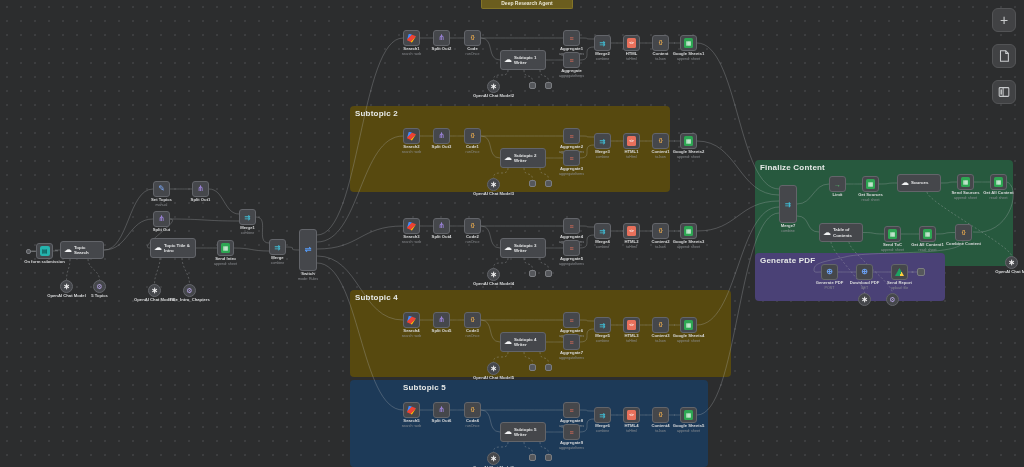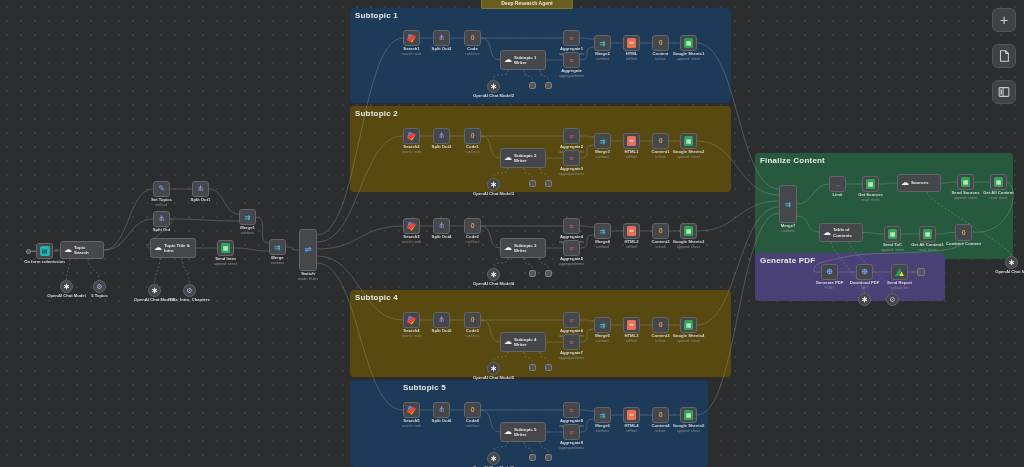--- a/index.html
+++ b/index.html
@@ -74,33 +74,30 @@
       </svg>
     </button>
     <button class="cbtn">
       <svg width="14" height="14" viewBox="0 0 16 16">
         <rect x="2.5" y="3" width="11" height="10" rx="1" fill="none" stroke="#c9cbcd" stroke-width="1.2"></rect>
         <line x1="7" y1="3" x2="7" y2="13" stroke="#c9cbcd" stroke-width="1.2"></line>
         <rect x="4" y="5" width="1.6" height="6" fill="#c9cbcd"></rect>
       </svg>
     </button>
   </div>
-    <div class="sticky" style="left: 350px; top: 8px; width: 381px; height: 95px; background: rgb(29, 58, 88);">
-      <div class="stitle">Subtopic 1</div>
-    </div>
-    <div class="sticky" style="left: 350px; top: 106px; width: 381px; height: 86px; background: rgb(87, 73, 15);">
+    <div class="sticky" style="left: 350px; top: 106px; width: 320px; height: 86px; background: rgb(87, 73, 15);">
       <div class="stitle">Subtopic 2</div>
     </div>
     <div class="sticky" style="left: 350px; top: 290px; width: 381px; height: 87px; background: rgb(87, 73, 15);">
       <div class="stitle">Subtopic 4</div>
     </div>
     <div class="sticky" style="left: 350px; top: 380px; width: 310px; height: 87px; background: rgb(29, 58, 88); padding-left: 48px;">
       <div class="stitle">Subtopic 5</div>
     </div>
-    <div class="sticky" style="left: 755px; top: 153px; width: 258px; height: 106px; background: rgb(39, 89, 62);">
+    <div class="sticky" style="left: 755px; top: 160px; width: 258px; height: 106px; background: rgb(39, 89, 62);">
       <div class="stitle">Finalize Content</div>
     </div>
     <div class="sticky" style="left: 755px; top: 253px; width: 190px; height: 48px; background: rgb(74, 65, 118);">
       <div class="stitle">Generate PDF</div>
     </div>
     <svg id="edges" width="1024" height="467">
       <path d="M 31 251.5 C 45 251.5, 22 251, 36 251" class="e"></path>
       <path d="M 53 251 C 67 251, 46 250, 60 250" class="e"></path>
       <path d="M 104 250 C 128.5 250, 128.5 189, 153 189" class="e"></path>
       <path d="M 104 250 C 128.5 250, 128.5 219, 153 219" class="e"></path>

